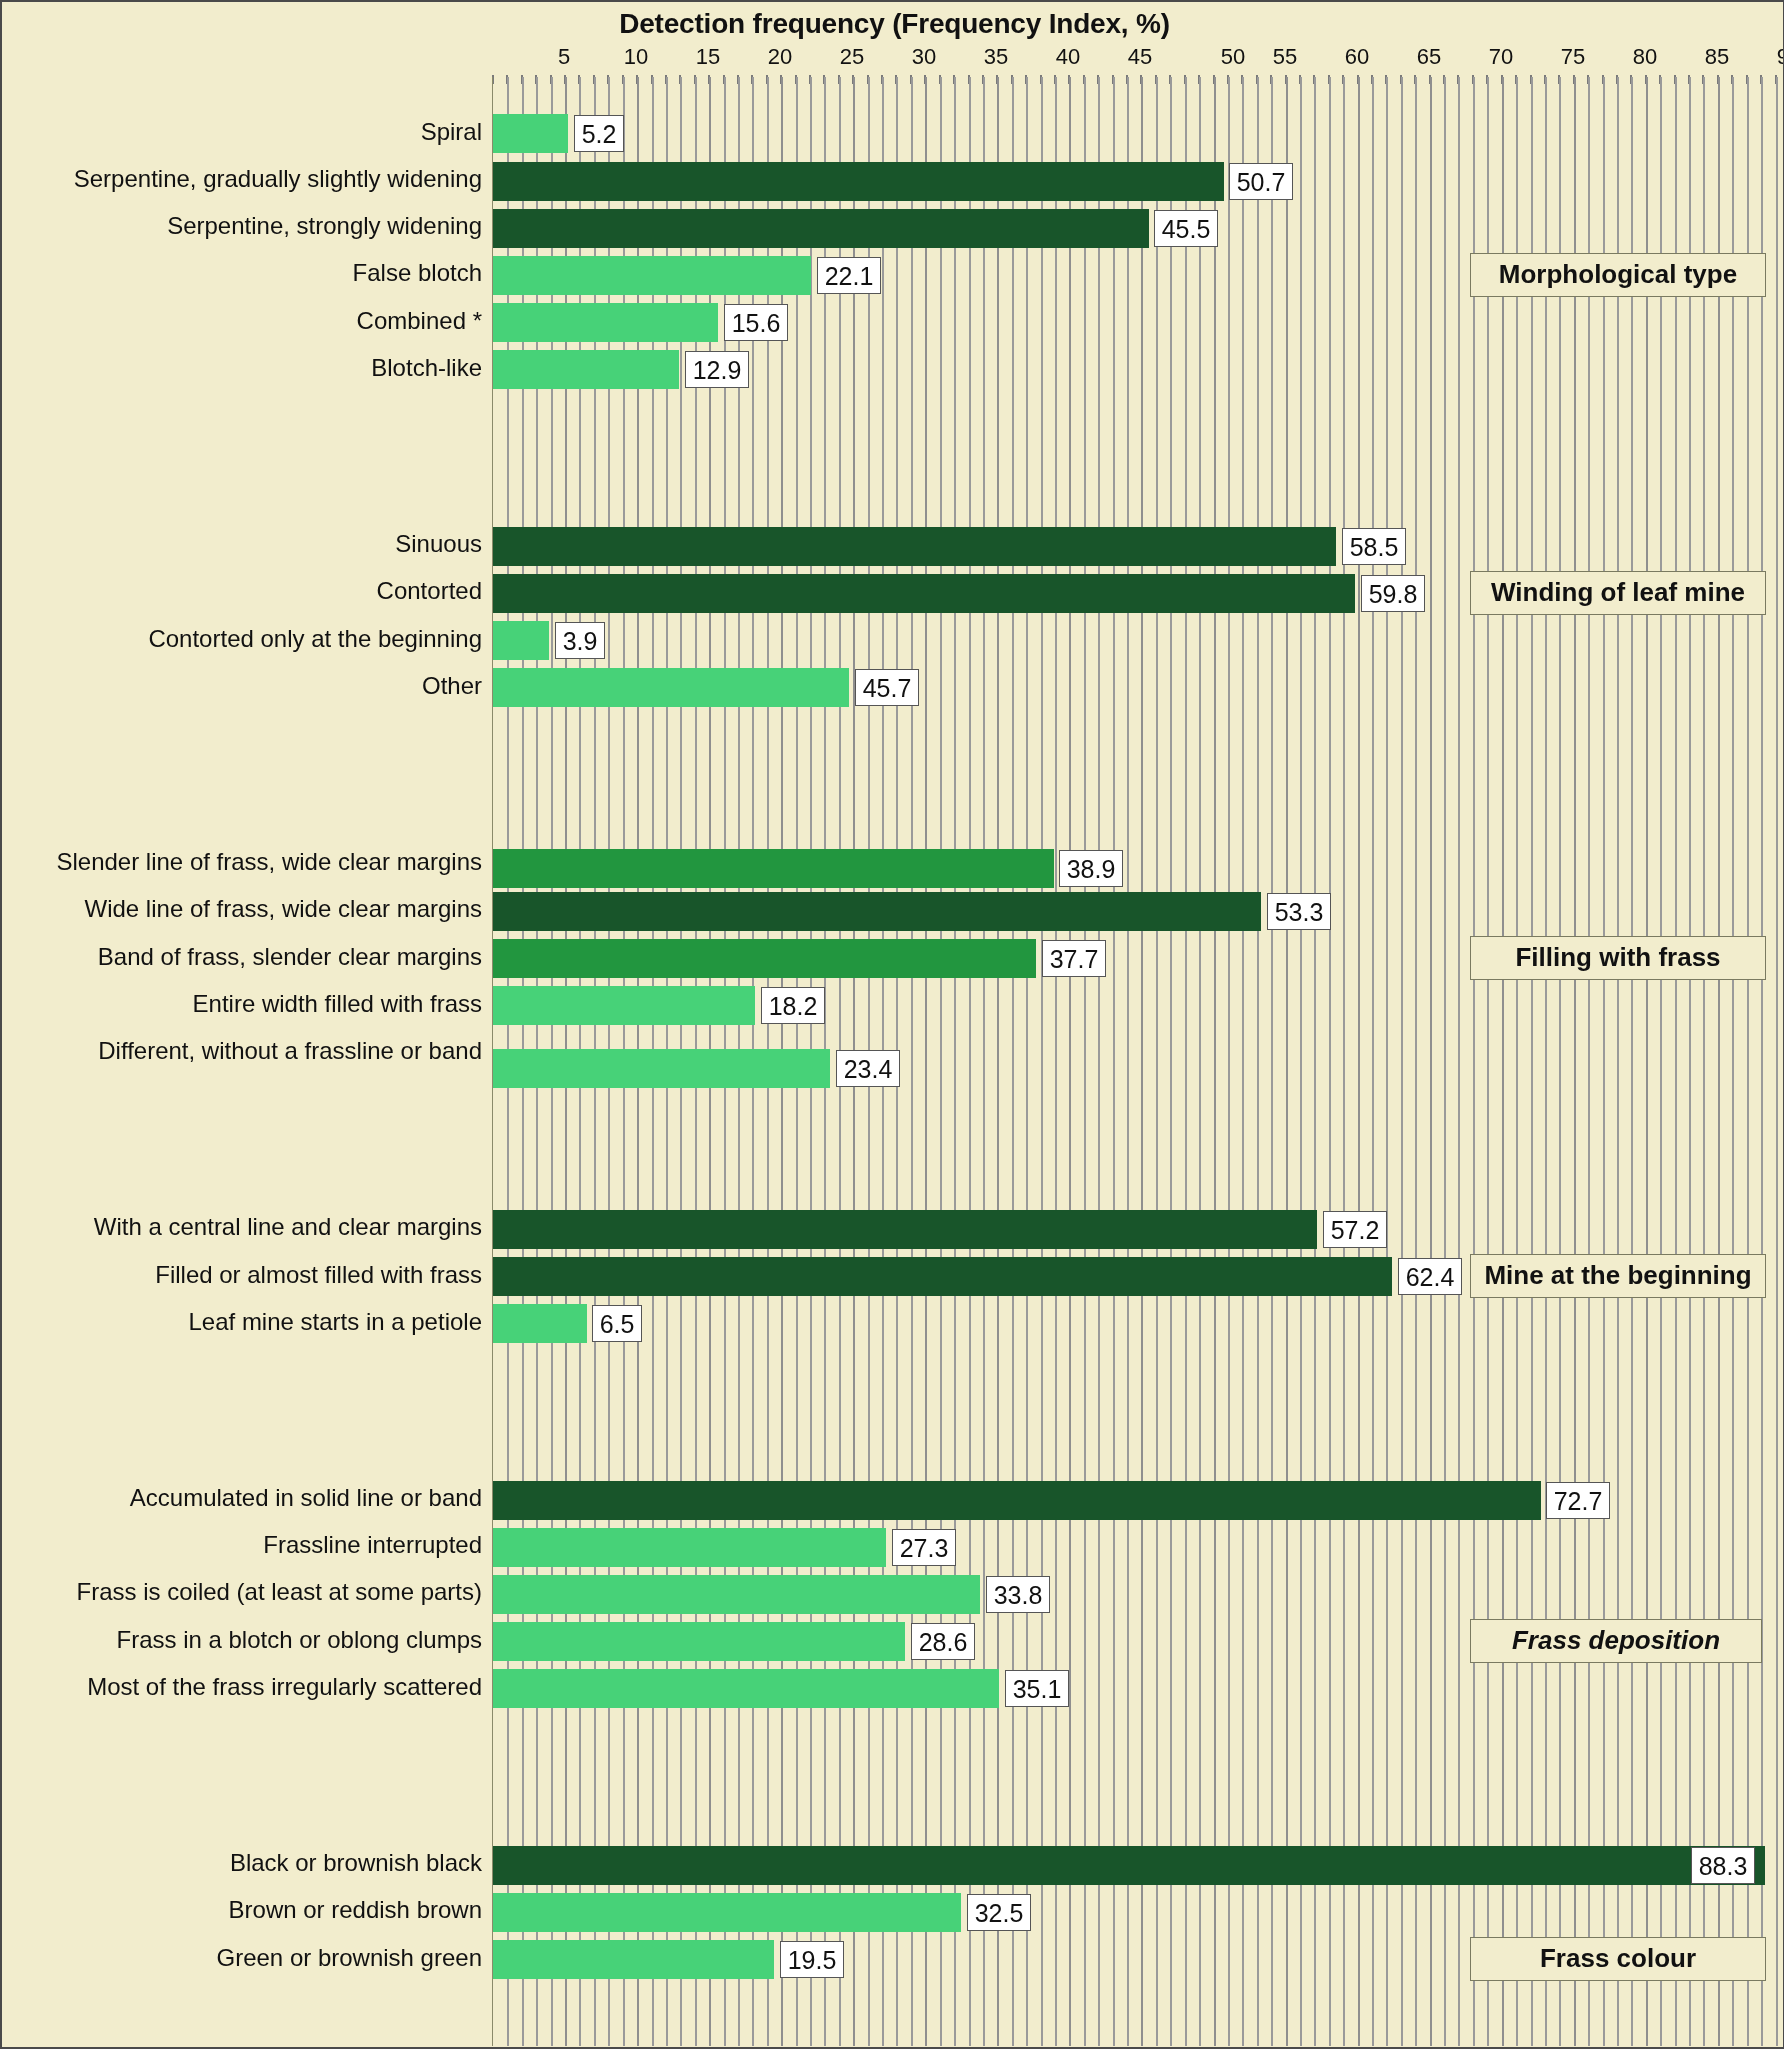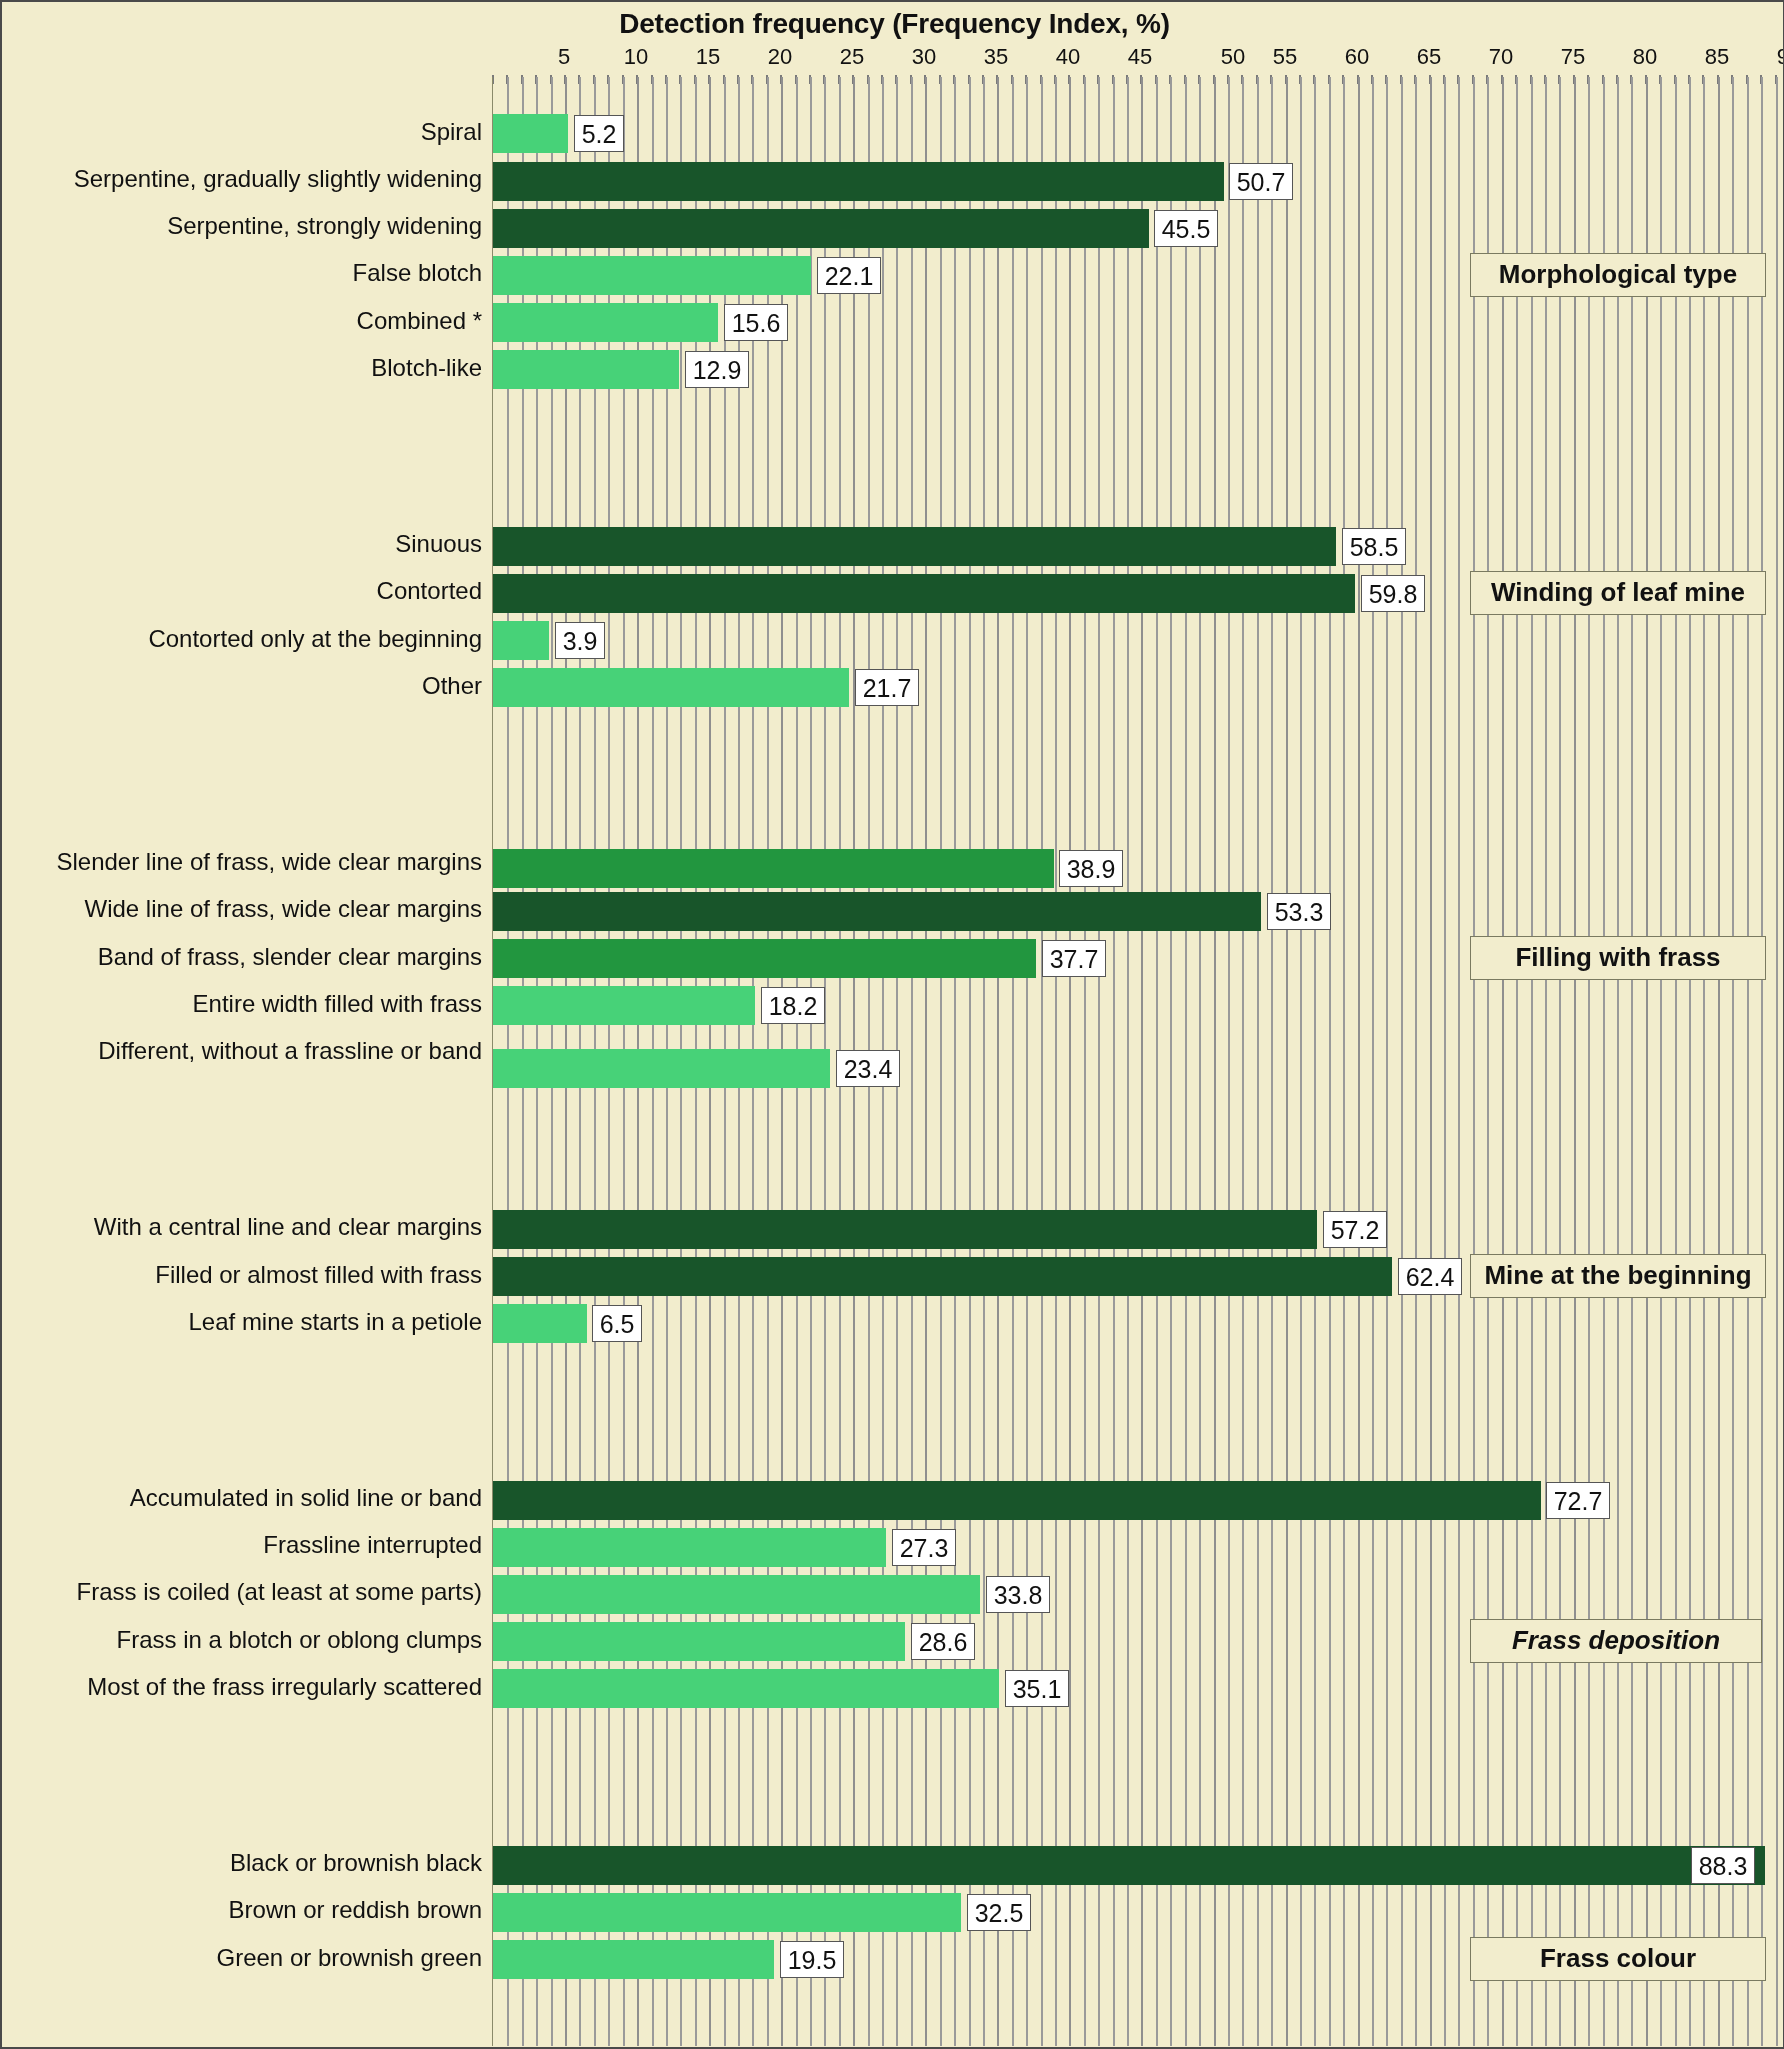--- a/index.html
+++ b/index.html
@@ -390,21 +390,21 @@
         <div class="bar-row" style="top: 497px; width: 100%;">
           <div class="bar" style="width: 862px; background: rgb(24, 85, 42);"></div>
           <div class="value-box" style="left: 868px;">59.8</div>
         </div>
         <div class="bar-row" style="top: 544px; width: 100%;">
           <div class="bar" style="width: 56px; background: rgb(71, 210, 120);"></div>
           <div class="value-box" style="left: 62px;">3.9</div>
         </div>
         <div class="bar-row" style="top: 591px; width: 100%;">
           <div class="bar" style="width: 356px; background: rgb(71, 210, 120);"></div>
-          <div class="value-box" style="left: 362px;">21.7</div>
+          <div class="value-box" style="left: 362px;">45.7</div>
         </div>
         <div class="bar-row" style="top: 772px; width: 100%;">
           <div class="bar" style="width: 561px; background: rgb(34, 150, 63);"></div>
           <div class="value-box" style="left: 566px;">38.9</div>
         </div>
         <div class="bar-row" style="top: 815px; width: 100%;">
           <div class="bar" style="width: 768px; background: rgb(24, 85, 42);"></div>
           <div class="value-box" style="left: 774px;">53.3</div>
         </div>
         <div class="bar-row" style="top: 862px; width: 100%;">

